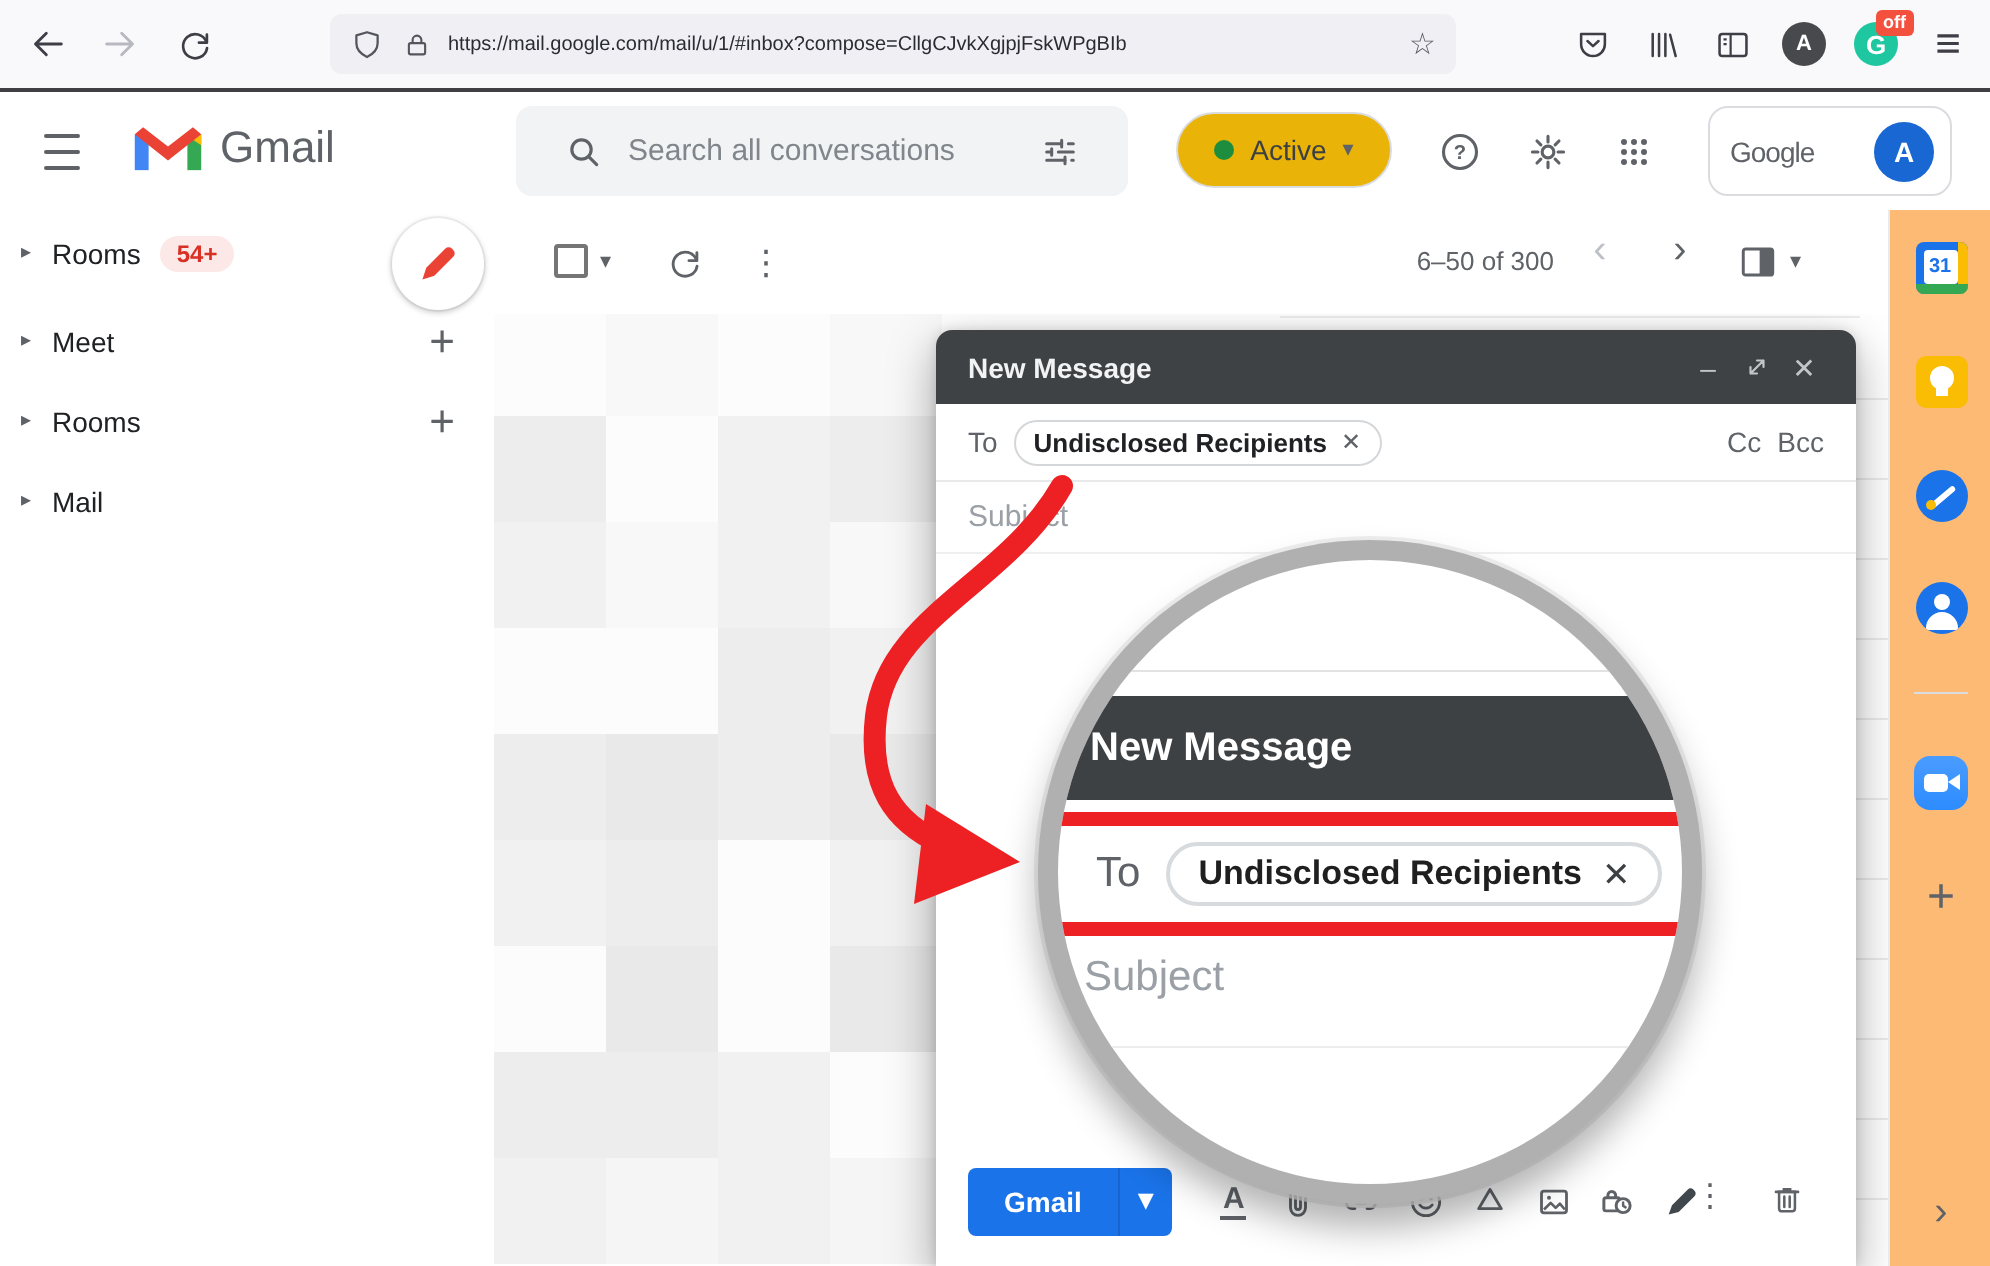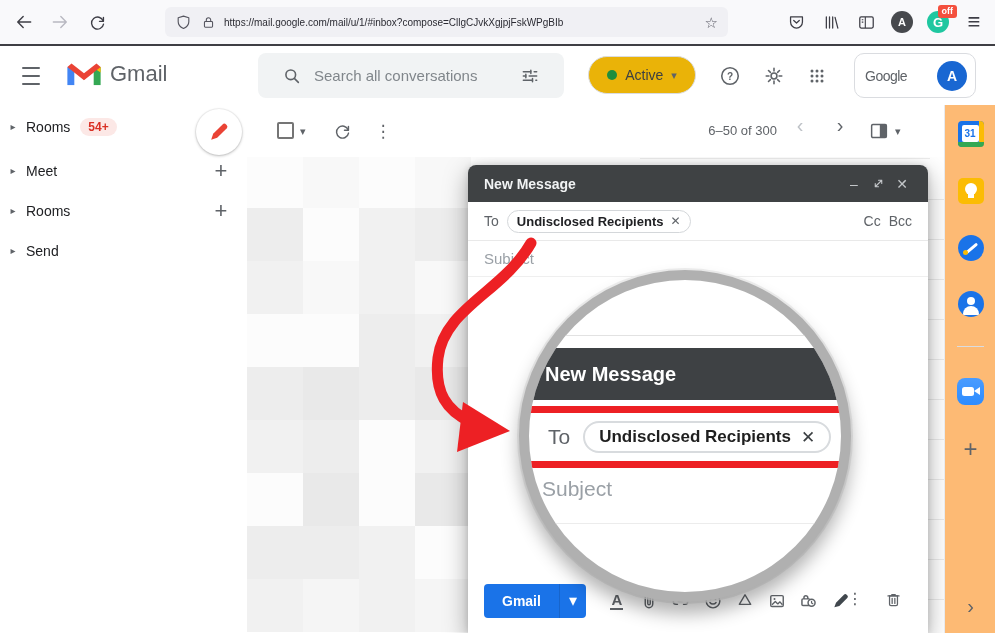--- a/index.html
+++ b/index.html
@@ -276,21 +276,21 @@
       <span class="nav-label" style="font-weight:400">Meet</span>
       <span class="nav-plus glyph">+</span>
     </div>
     <div class="nav-row" style="top:88px">
       <span class="nav-tri glyph">▸</span>
       <span class="nav-label" style="font-weight:400">Rooms</span>
       <span class="nav-plus glyph">+</span>
     </div>
     <div class="nav-row" style="top:128px">
       <span class="nav-tri glyph">▸</span>
-      <span class="nav-label" style="font-weight:400">Send</span>
+      <span class="nav-label" style="font-weight:400">Mail</span>
     </div>
   </div>
 
   <div class="list-toolbar">
     <div class="lt-check"></div>
     <span class="caret glyph abs" style="left:53px; top:21px">▾</span>
     <div class="lt-item" style="left:81px">
       <svg width="19" height="19" viewBox="0 0 24 24">
           <path d="M19.5 5.5v5h-5" fill="none" stroke="#5f6368" stroke-width="1.8" stroke-linecap="round" stroke-linejoin="round"></path>
           <path d="M19.2 10A7.6 7.6 0 1 0 19.6 14" fill="none" stroke="#5f6368" stroke-width="1.8" stroke-linecap="round"></path>

